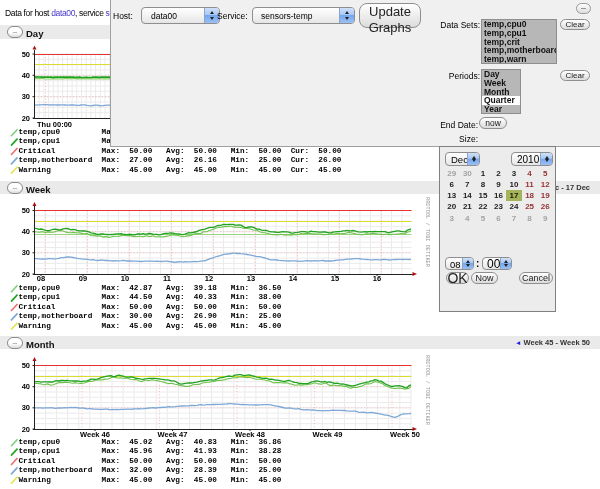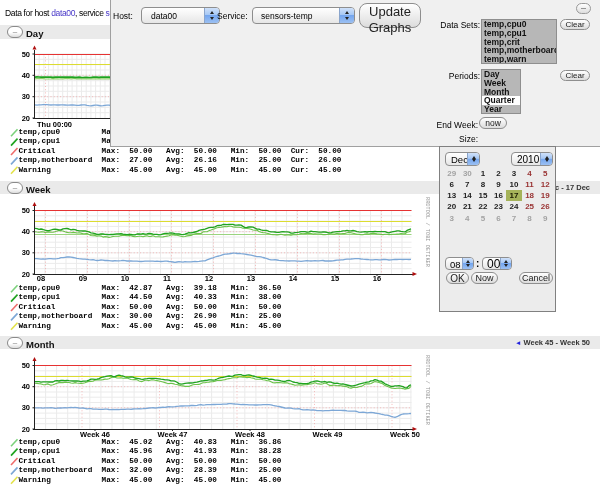--- a/index.html
+++ b/index.html
@@ -421,21 +421,21 @@
 <div class="pill" style="left:449px;top:19px;width:30px;height:11px;font-size:8px;line-height:10px;">Clear</div>
 <span class="lbl" style="right:121px;top:71px;">Periods:</span>
 <div class="lbox" style="left:370px;top:69px;width:40px;height:45px;">
         <div class="li sel">Day</div>
         <div class="li sel">Week</div>
         <div class="li sel">Month</div>
         <div class="li ">Quarter</div>
         <div class="li sel">Year</div>
       </div>
 <div class="pill" style="left:449px;top:70px;width:30px;height:11px;font-size:8px;line-height:10px;">Clear</div>
-<span class="lbl" style="right:123px;top:120px;">End Week:</span>
+<span class="lbl" style="right:123px;top:120px;">End Date:</span>
 <div class="pill" style="left:368px;top:117px;width:28px;height:12px;font-size:8.5px;line-height:11px;">now</div>
 <span class="lbl" style="right:123px;top:134px;">Size:</span>
 <div class="popup" style="left:369px;top:131px;width:56px;height:13px;margin-top:40px;">
 <span class="ptxt" style="font-size:9px;left:6px;">default</span>
 <span class="cap" style="width:12px;">
           <i class="tu"></i>
           <i class="td"></i>
         </span>
       </div>
 </div>
@@ -511,16 +511,16 @@
         </span>
       </div>
       <span class="colon">:</span>
       <div class="popup" style="left:42px;top:110px;width:30px;height:13px;">
 <span class="ptxt" style="font-size:12px;left:4px;">00</span>
 <span class="cap" style="width:11px;">
           <i class="tu"></i>
           <i class="td"></i>
         </span>
       </div>
-<div class="pill" style="left:6px;top:125px;width:23px;height:12px;font-size:10px;line-height:11px;">OK</div>
+<div class="pill" style="left:6px;top:125px;width:23px;height:12px;font-size:14px;line-height:11px;">OK</div>
       <div class="pill" style="left:31px;top:125px;width:27px;height:12px;font-size:9px;line-height:11px;">Now</div>
       <div class="pill" style="left:79px;top:125px;width:34px;height:12px;font-size:9px;line-height:11px;">Cancel</div>
 </div>
 </div>
 </body></html>

